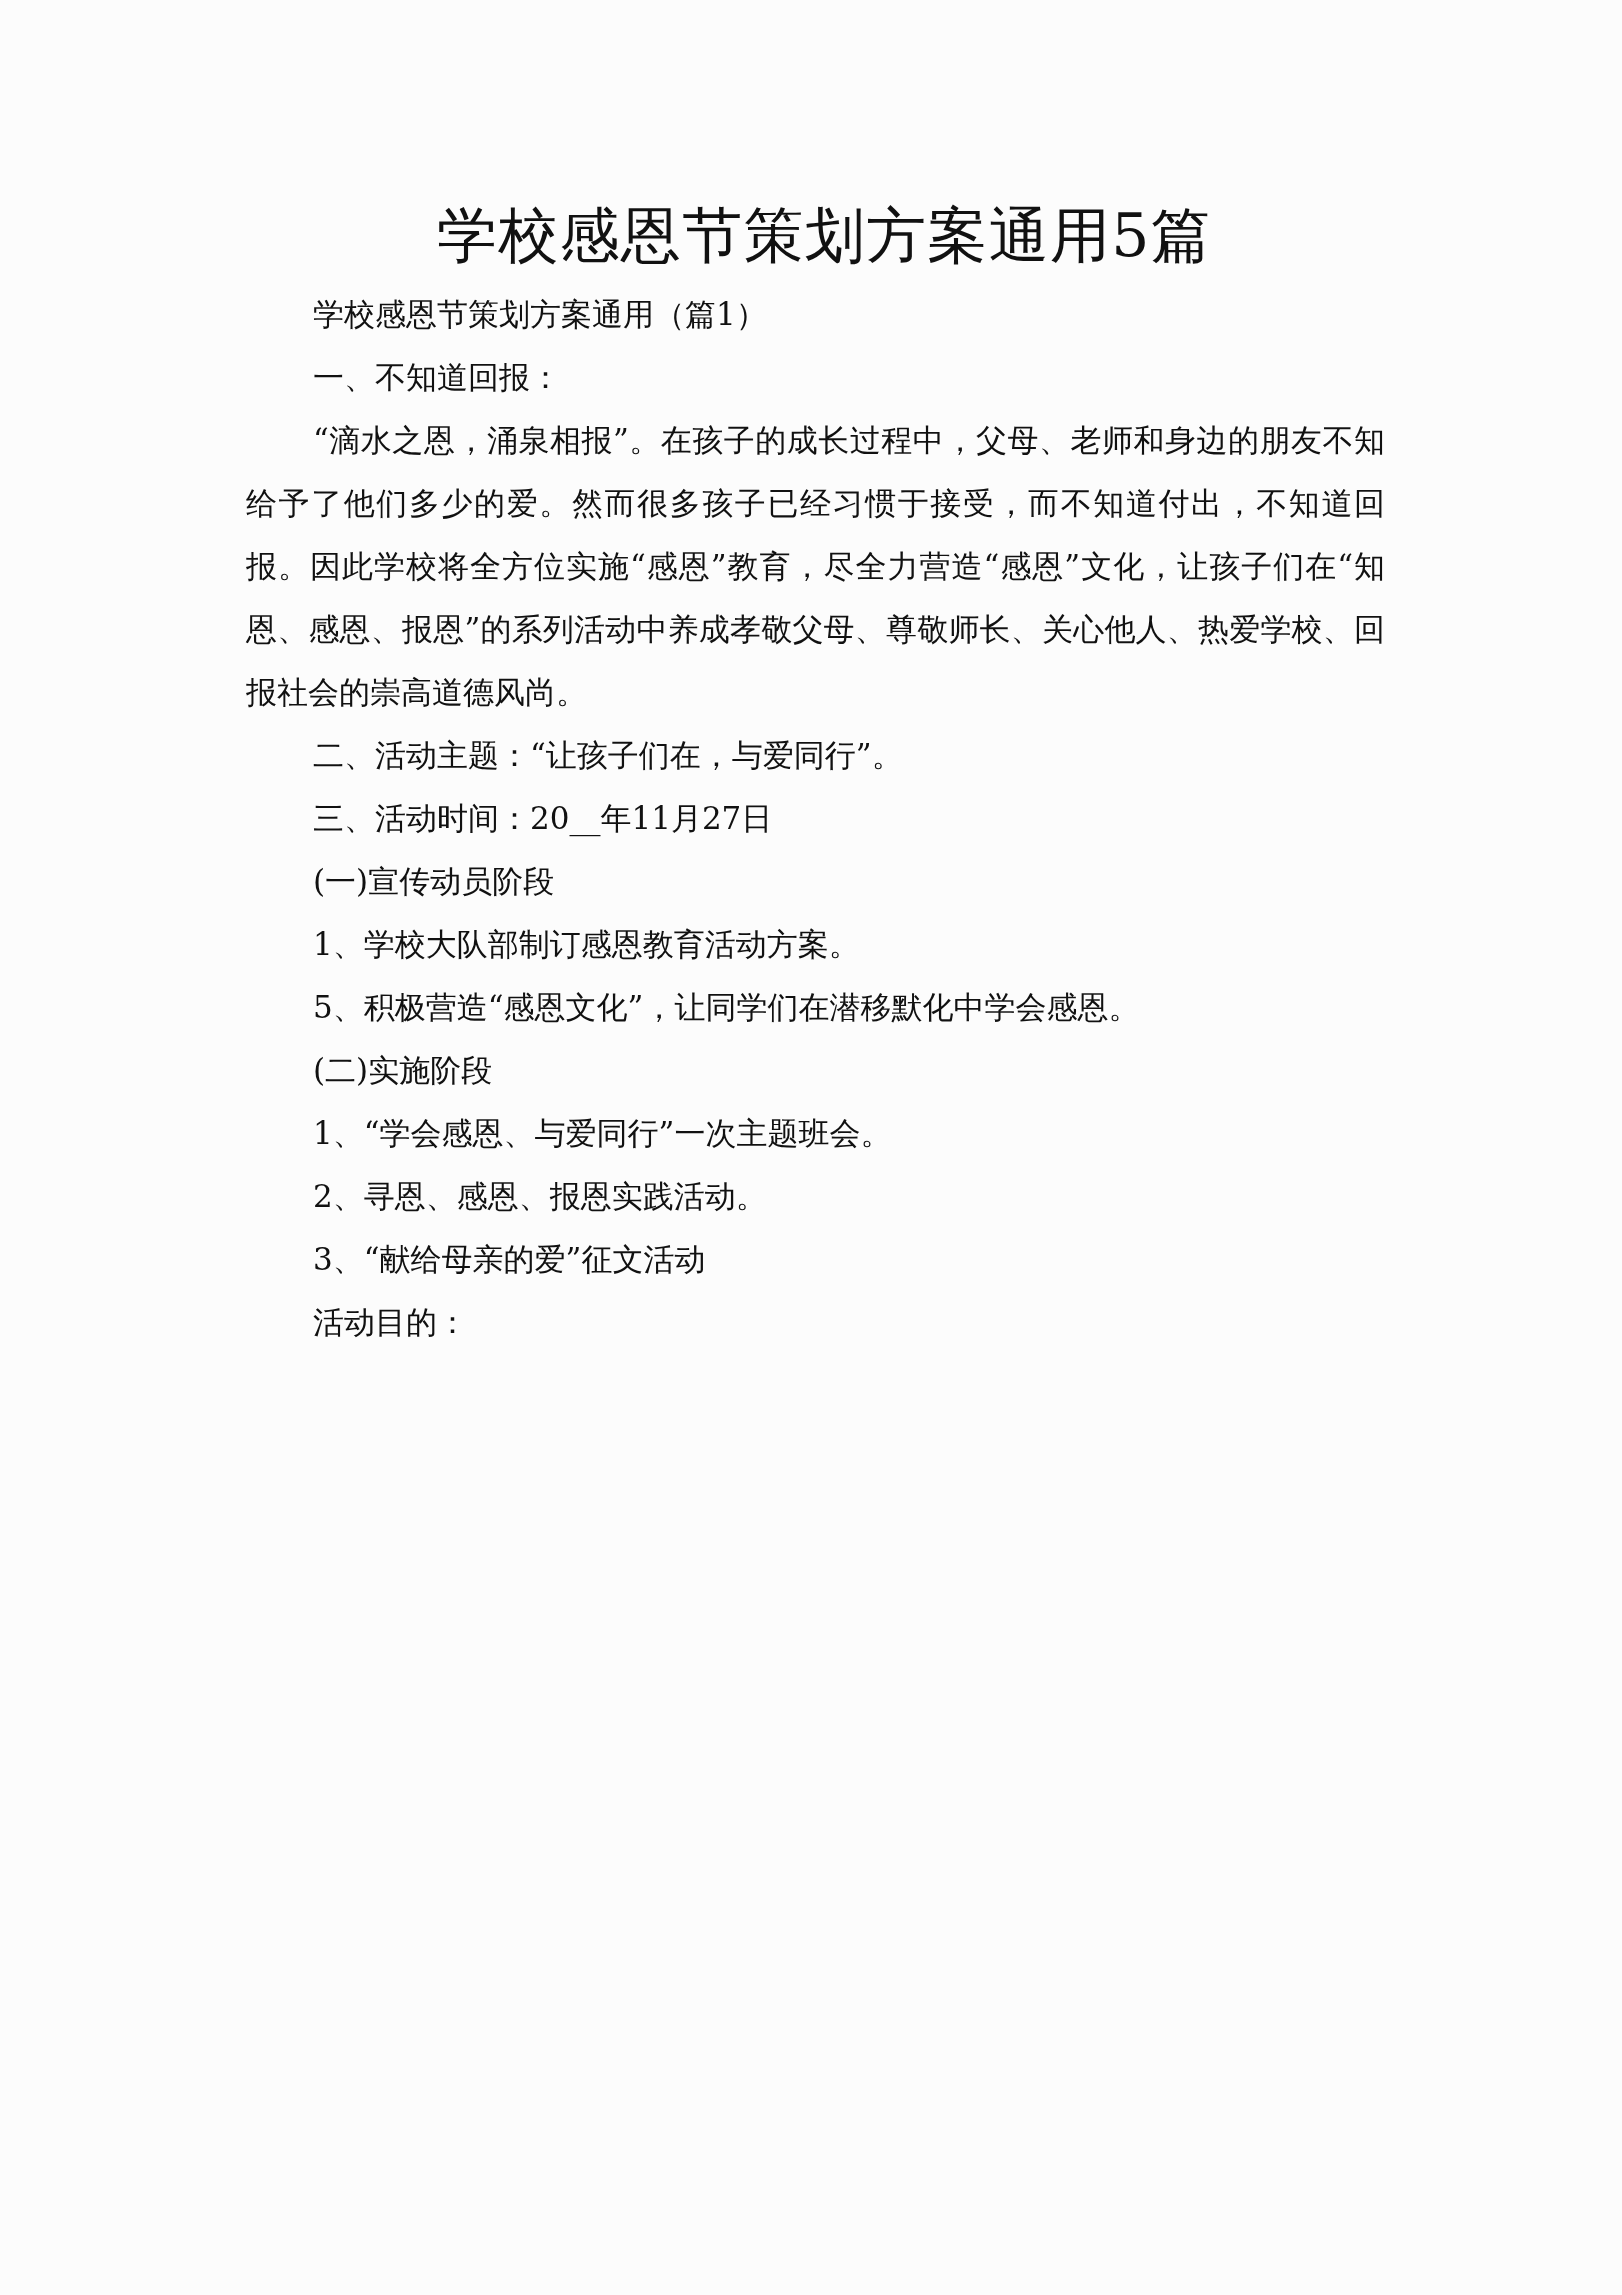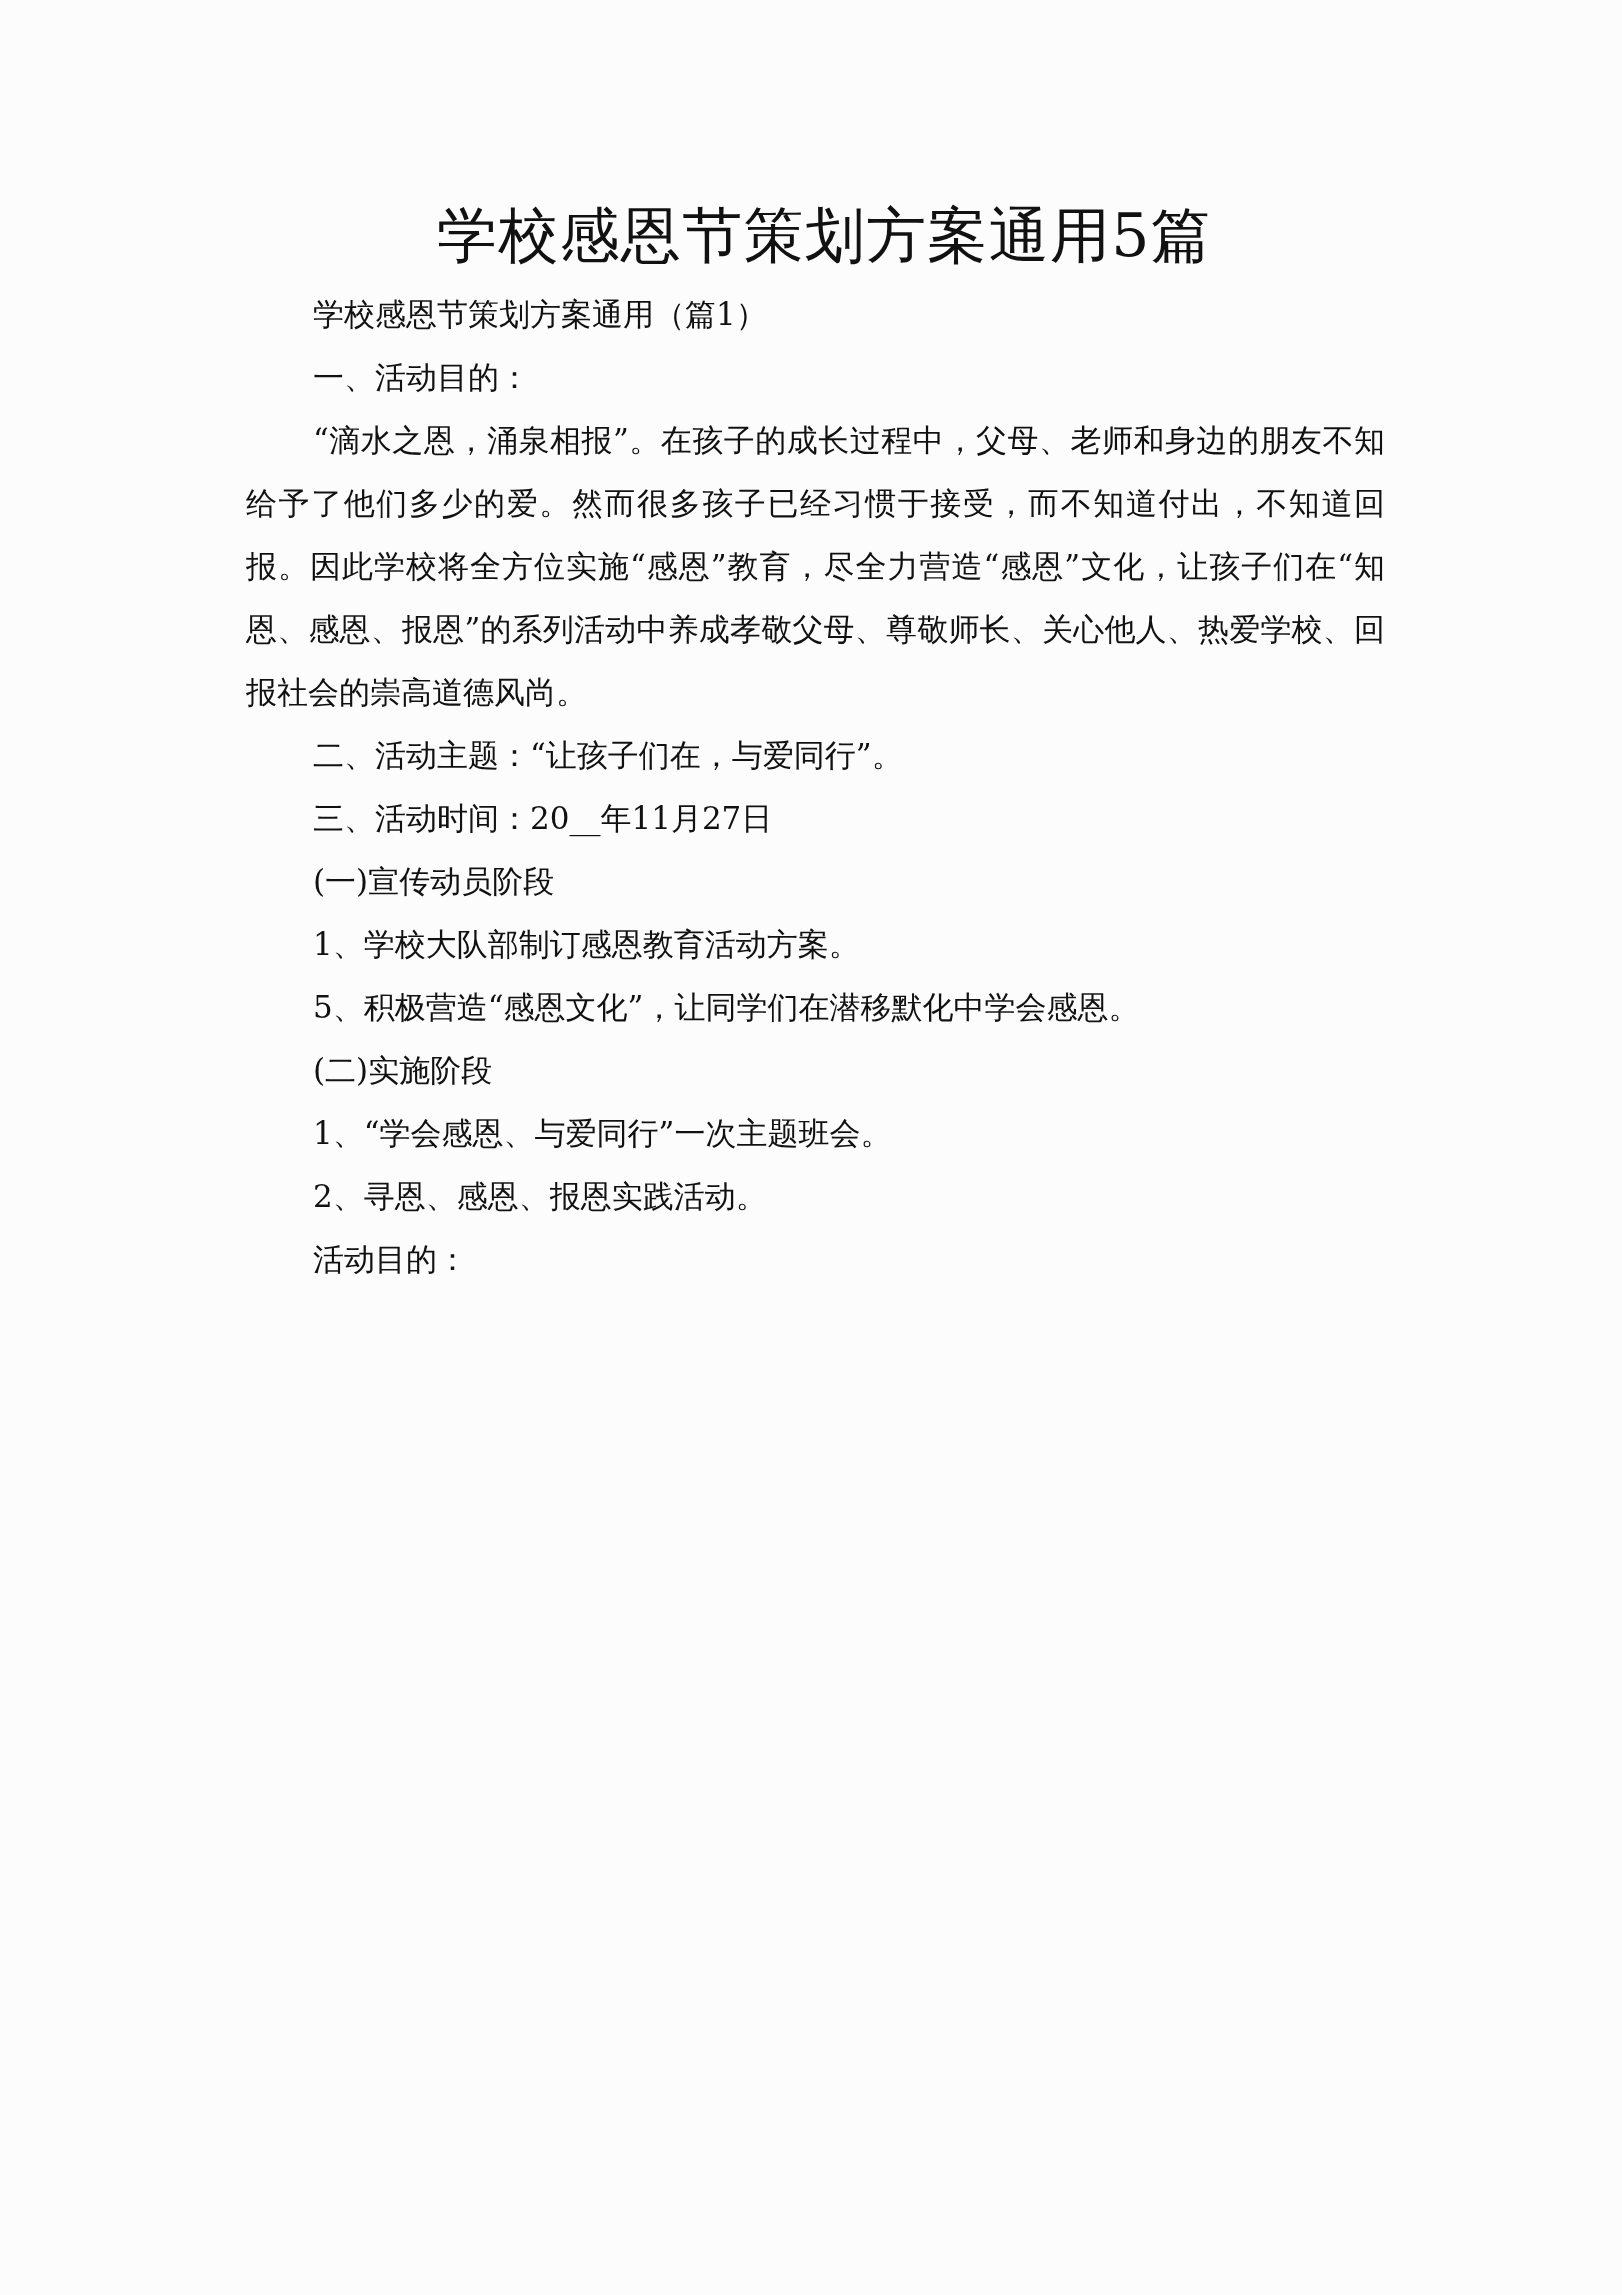--- a/index.html
+++ b/index.html
@@ -28,26 +28,27 @@
   .body p.ind { text-indent: 67px; }
 </style>
 </head>
 <body>
 
 <div class="page">
   <h1 class="title">学校感恩节策划方案通用5篇</h1>
 
   <div class="body">
     <p class="ind">学校感恩节策划方案通用（篇1）</p>
-    <p class="ind">一、活动目的：</p>
+    <p class="ind">一、不知道回报：</p>
     <p class="ind">“滴水之恩，涌泉相报”。在孩子的成长过程中，父母、老师和身边的朋友不知给予了他们多少的爱。然而很多孩子已经习惯于接受，而不知道付出，不知道回报。因此学校将全方位实施“感恩”教育，尽全力营造“感恩”文化，让孩子们在“知恩、感恩、报恩”的系列活动中养成孝敬父母、尊敬师长、关心他人、热爱学校、回报社会的崇高道德风尚。</p>
     <p class="ind">二、活动主题：“让孩子们在，与爱同行”。</p>
     <p class="ind">三、活动时间：20__年11月27日</p>
     <p class="ind">(一)宣传动员阶段</p>
     <p class="ind">1、学校大队部制订感恩教育活动方案。</p>
     <p class="ind">5、积极营造“感恩文化”，让同学们在潜移默化中学会感恩。</p>
     <p class="ind">(二)实施阶段</p>
     <p class="ind">1、“学会感恩、与爱同行”一次主题班会。</p>
     <p class="ind">2、寻恩、感恩、报恩实践活动。</p>
+    <p class="ind">3、“献给母亲的爱”征文活动</p>
     <p class="ind">活动目的：</p>
   </div>
 </div>
 
 
 </body></html>

